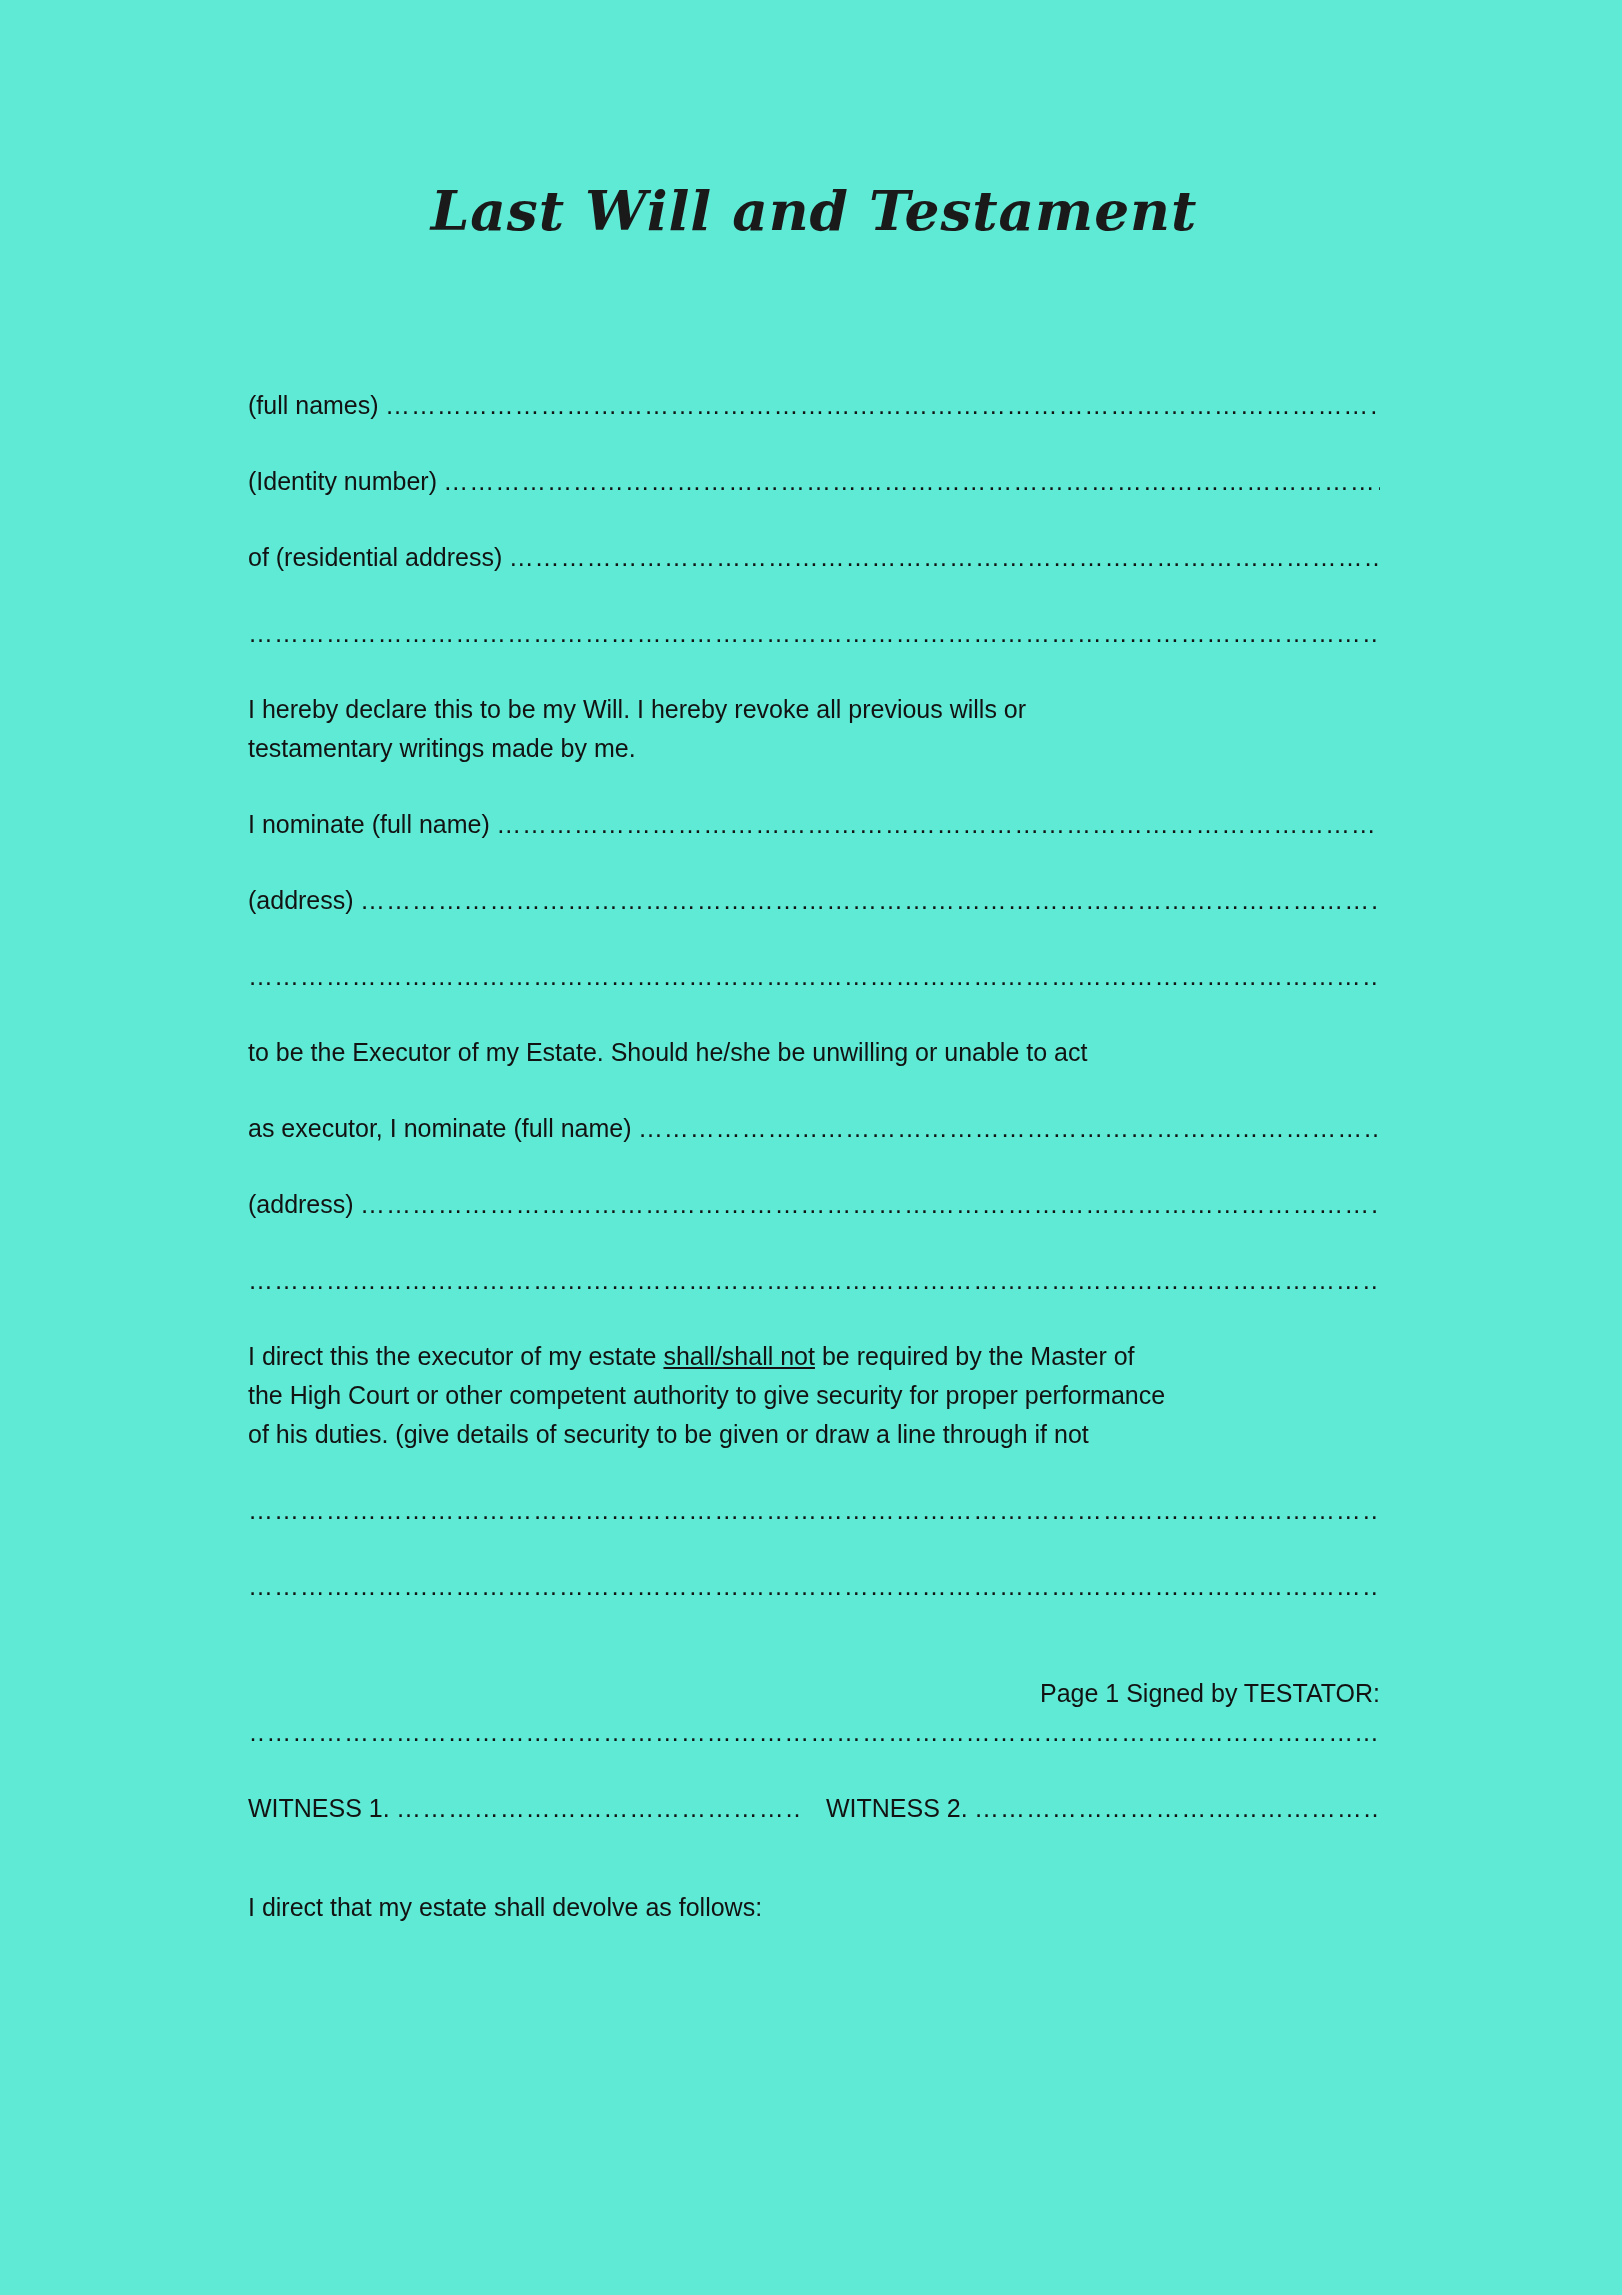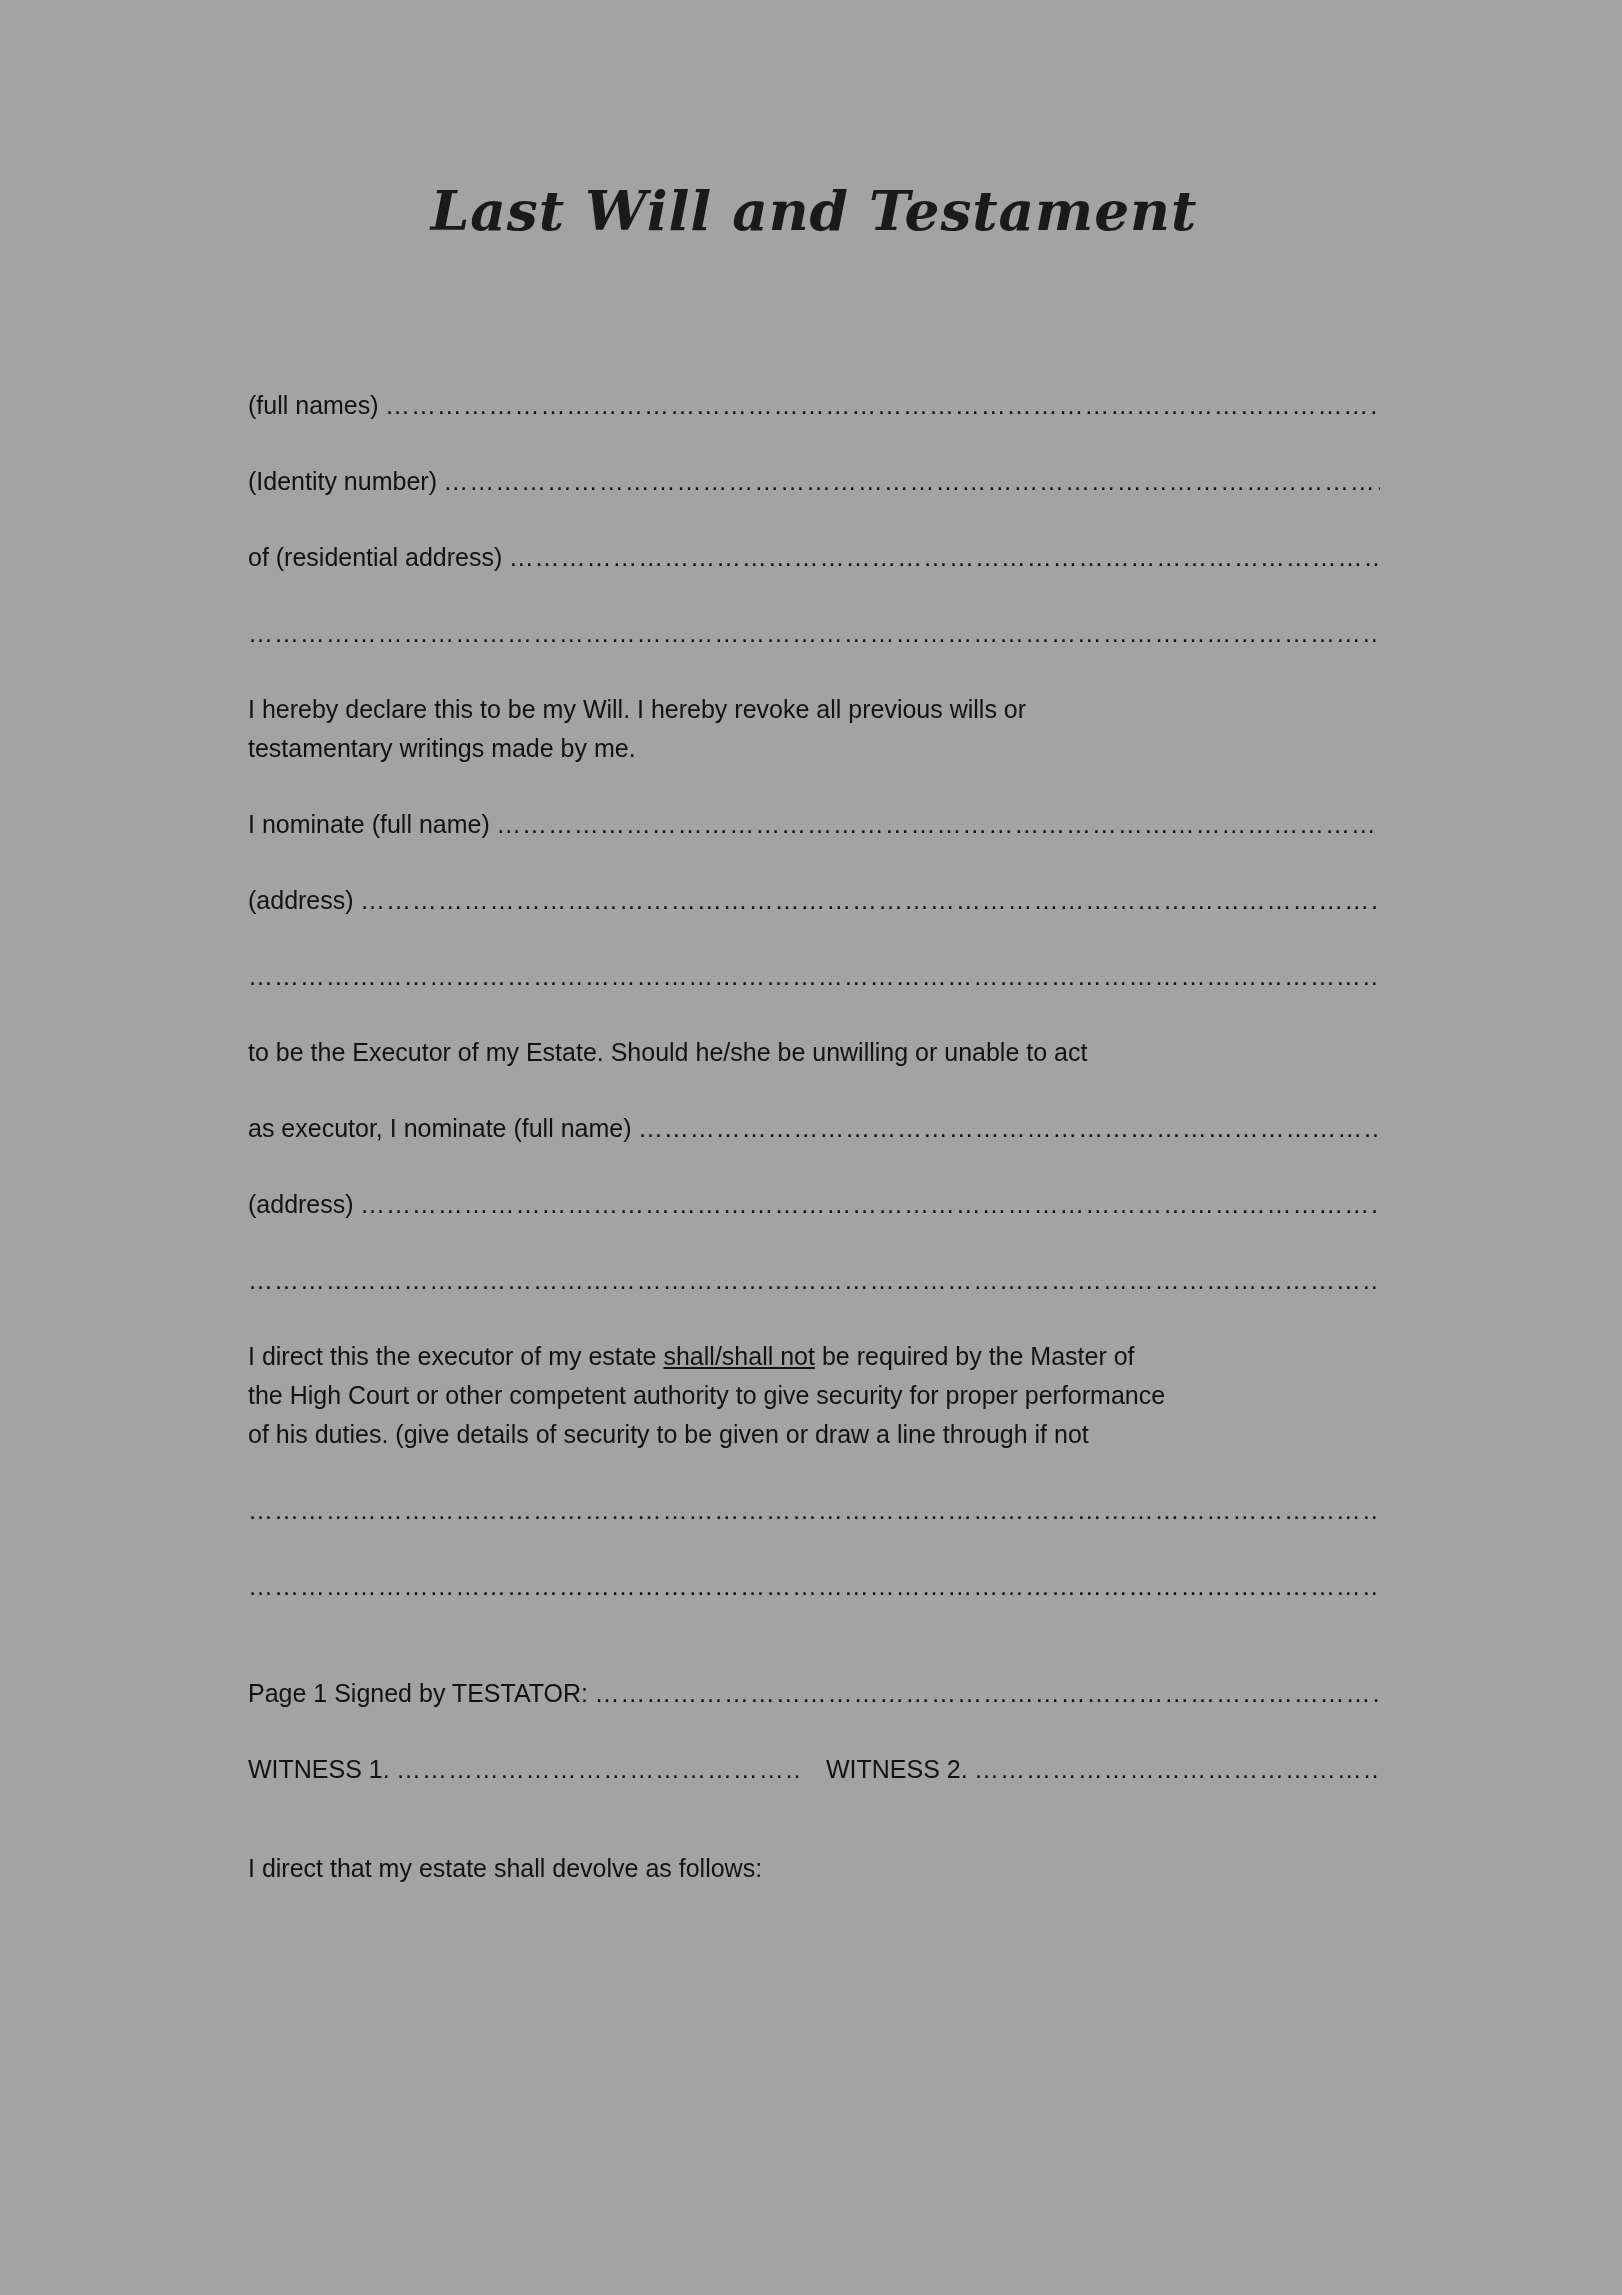--- a/index.html
+++ b/index.html
@@ -6,21 +6,21 @@
     margin: 0;
     padding: 0;
     background: #ffffff;
   }
   .page {
     position: relative;
     width: 1623px;
     height: 2296px;
     box-sizing: border-box;
     padding: 171px 243px 0 248px;
-    background: #a3a3a3;
+    background: #5eead4;
     color: #121212;
     font-family: "Liberation Sans", sans-serif;
     font-size: 25px;
     line-height: 39px;
     overflow: hidden;
   }
   .title {
     margin: 0 0 136px 0;
     text-align: center;
     font-family: "DejaVu Serif", serif;
@@ -57,20 +57,21 @@
     padding-left: 0;
   }
   .w-dots-1 {
     margin-right: 24px;
   }
   .u {
     text-decoration: underline;
   }
   .gap-top-lg {
     margin-top: 68px;
+    flex-direction: column;
   }
   .gap-top-md {
     margin-top: 60px;
   }
 </style>
 </head>
 <body>
 
 <div class="page">
 

